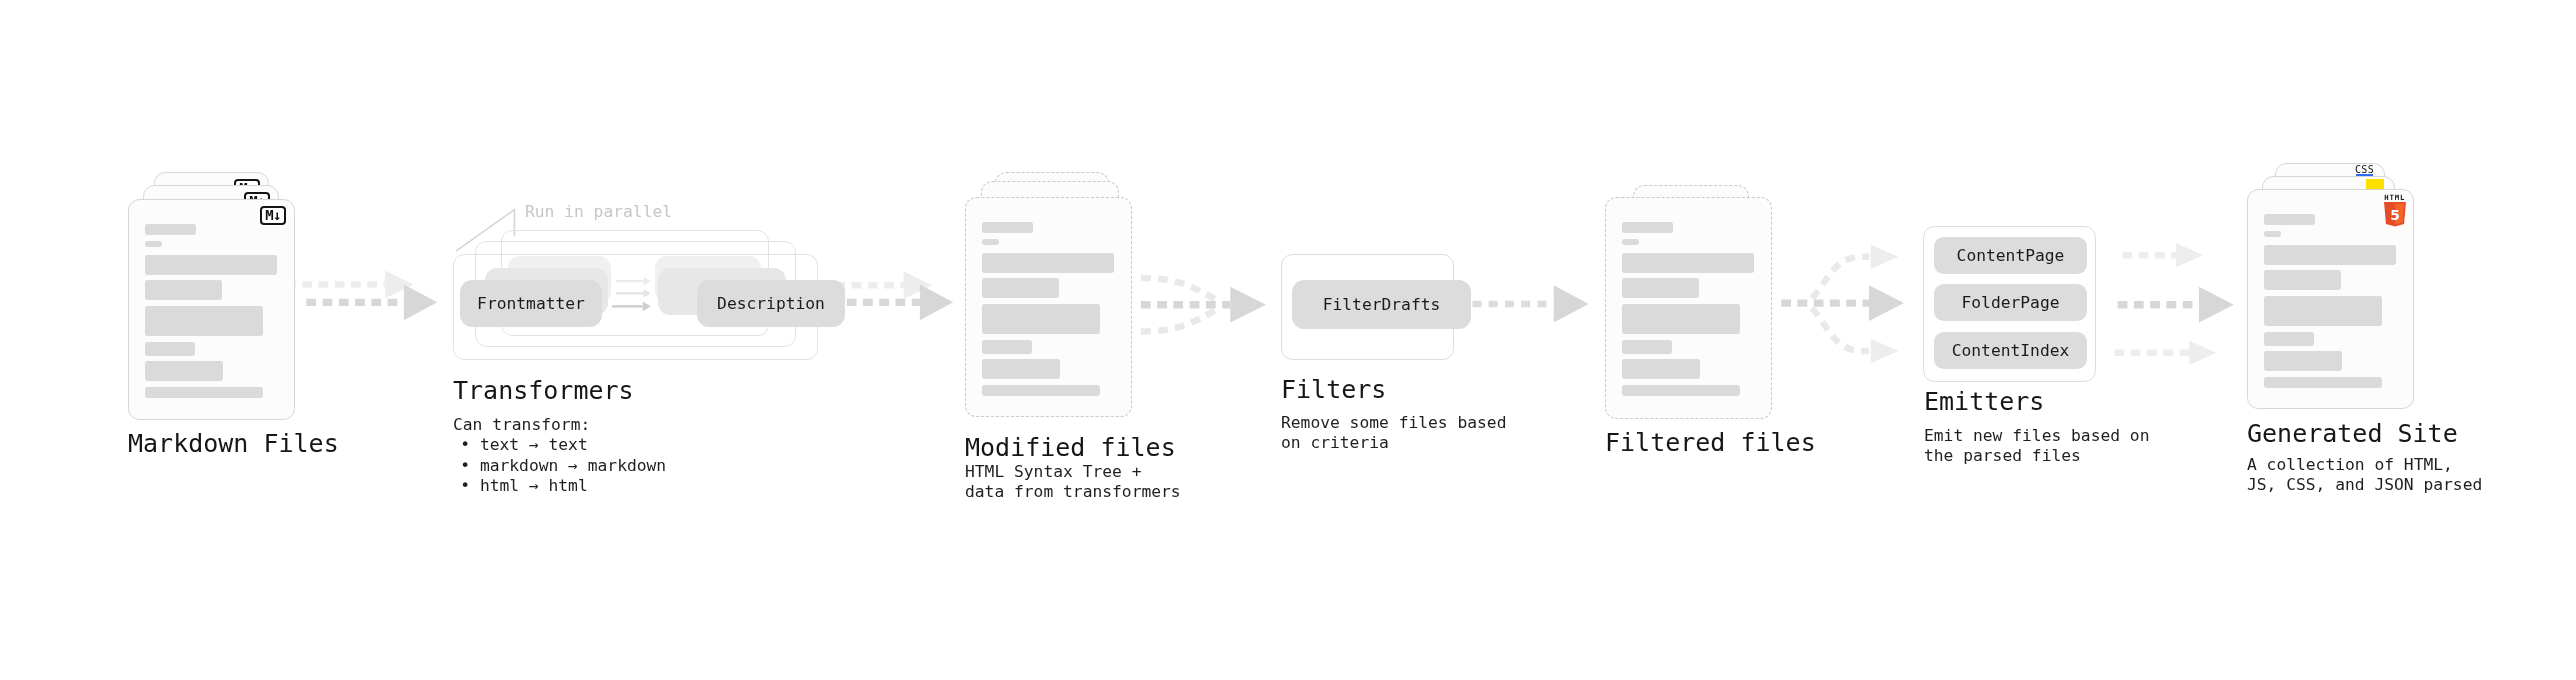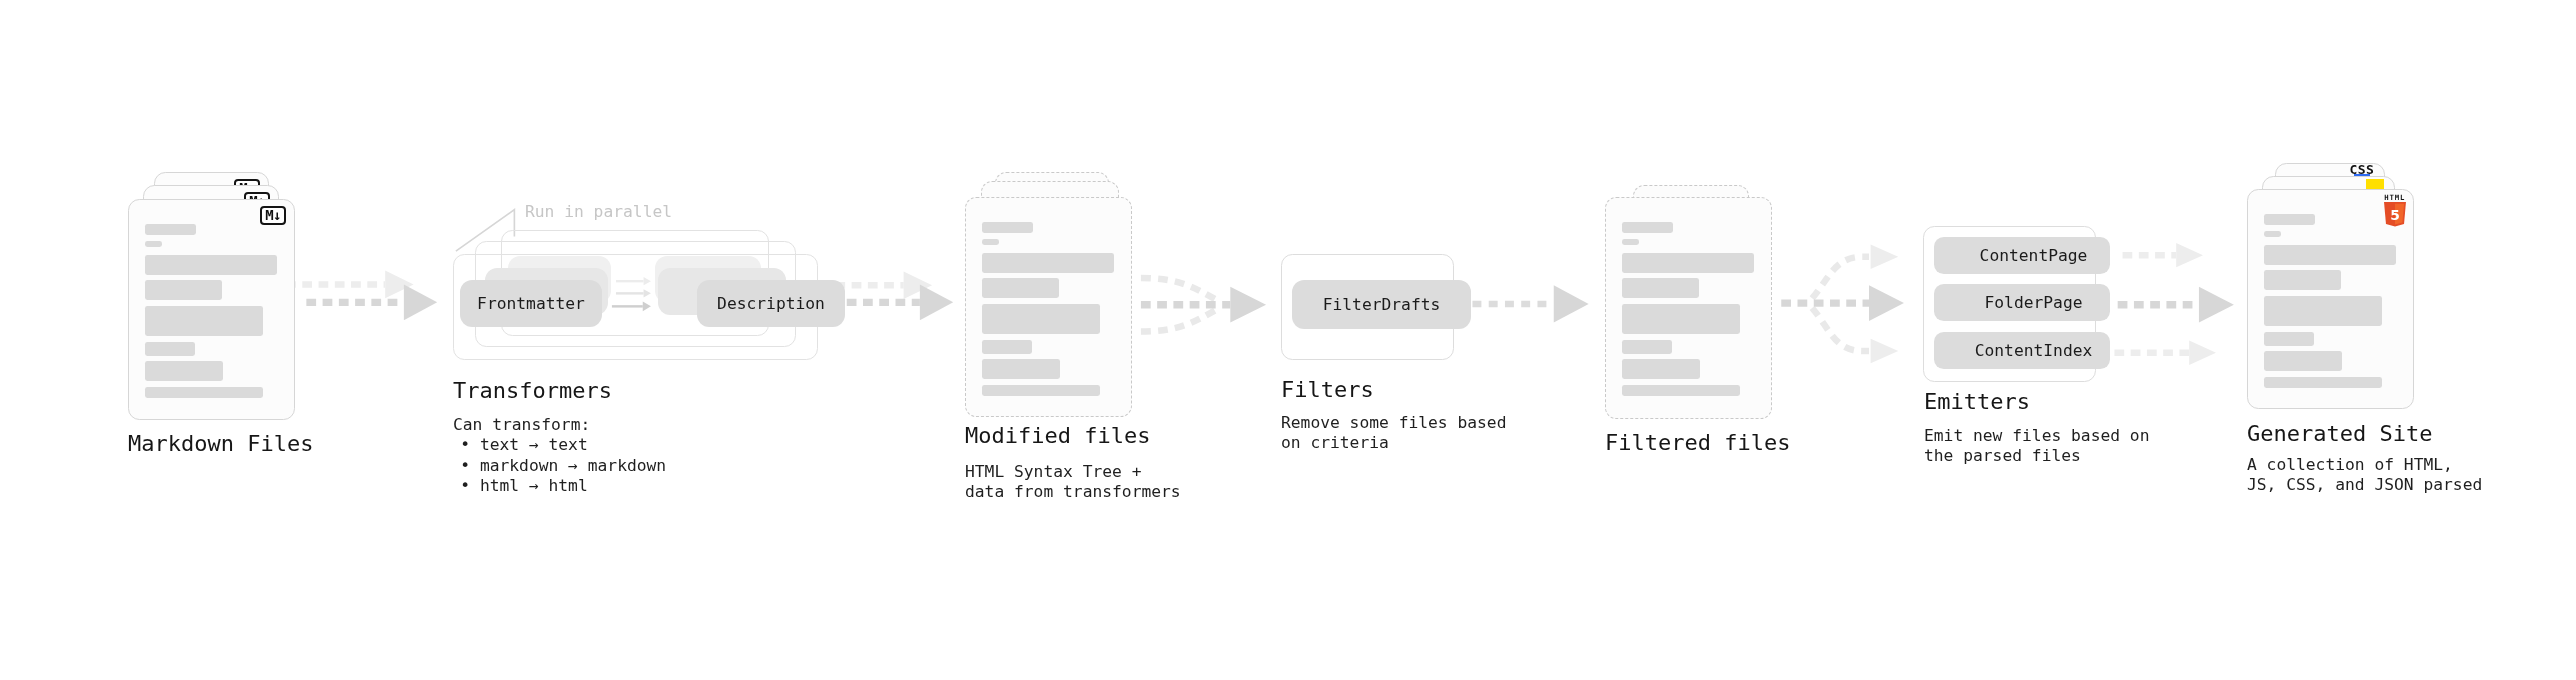--- a/index.html
+++ b/index.html
@@ -7,31 +7,31 @@
          font-family:"DejaVu Sans Mono",monospace;color:#1a1a1a;}
   .arrows{position:absolute;left:0;top:0;}
   .card{position:absolute;background:#fcfcfc;border:1.6px solid #d6d6d6;border-radius:11.4px;box-sizing:border-box;}
   .card.dashed{border:1.6px dashed #c9c9c9;}
   .tbox{position:absolute;border:1.6px solid #e2e2e2;border-radius:11.4px;box-sizing:border-box;background:transparent;}
   .obox{position:absolute;border:1.6px solid #dddddd;border-radius:11.4px;box-sizing:border-box;background:transparent;}
   .pill{position:absolute;display:flex;align-items:center;justify-content:center;
         background:#dcdcdc;border-radius:12.2px;font-size:16.3px;color:#1b1b1b;white-space:nowrap;}
   .pill.ghost-mid{background:#e7e7e7;}
   .pill.ghost-back{background:#f0f0f0;}
-  .pill.small{border-radius:9.8px;padding-left:23px;}
-  .heading{position:absolute;font-size:22px;line-height:23.6px;color:#161616;white-space:nowrap;}
+  .pill.small{border-radius:9.8px;}
+  .heading{position:absolute;font-size:25px;line-height:23.6px;color:#161616;white-space:nowrap;}
   .desc{position:absolute;font-size:16.3px;line-height:20.3px;color:#1f1f1f;white-space:nowrap;}
   .desc .indent{padding-left:7.3px;}
   .note{position:absolute;font-size:16.3px;color:#c6c6c6;white-space:nowrap;}
   .md-badge{position:absolute;top:5.7px;right:8.1px;border:2.4px solid #141414;border-radius:4.1px;background:#ffffff;
             font-weight:bold;font-size:14px;line-height:15.4px;padding:0 3.3px;letter-spacing:-0.8px;color:#111;}
   .dl{position:absolute;background:#dadada;border-radius:2.4px;}
   .doc-lines{position:absolute;left:0;top:0;width:100%;height:100%;}
   .css-badge{position:absolute;top:2.4px;right:9.8px;text-align:center;}
-  .css-word{font-size:13px;line-height:7.3px;font-weight:bold;color:#111;letter-spacing:0.4px;}
+  .css-word{font-size:10px;line-height:7.3px;font-weight:normal;color:#111;letter-spacing:0.4px;}
   .css-bar{width:16.3px;height:3.3px;margin:0.8px auto 0;}
   .js-badge{position:absolute;top:1.6px;right:9.8px;width:18px;height:10.6px;}
   .html5{position:absolute;top:4.1px;right:7.3px;text-align:center;}
   .html5-word{font-size:7.3px;line-height:8.1px;font-weight:bold;color:#151515;letter-spacing:0.8px;}
 </style>
 </head>
 <body>
 
 <div class="stage">
 
@@ -147,21 +147,21 @@
           <div class="dl" style="left: 16.3px; top: 24.4px; width: 51px; height: 10.6px;"></div>
           <div class="dl" style="left: 16.3px; top: 41px; width: 17px; height: 5.7px;"></div>
           <div class="dl" style="left: 16.3px; top: 55px; width: 132px; height: 19.5px;"></div>
           <div class="dl" style="left: 16.3px; top: 80px; width: 77px; height: 19.5px;"></div>
           <div class="dl" style="left: 16.3px; top: 106px; width: 118px; height: 30px;"></div>
           <div class="dl" style="left: 16.3px; top: 142px; width: 50px; height: 14px;"></div>
           <div class="dl" style="left: 16.3px; top: 161px; width: 78px; height: 19.5px;"></div>
           <div class="dl" style="left: 16.3px; top: 187px; width: 118px; height: 10.6px;"></div>
         </div>
     </div>
-    <div class="heading" style="left:965px;top:424px;">Modified files</div>
+    <div class="heading" style="left:965px;top:436px;">Modified files</div>
     <div class="desc" style="left:965px;top:462px;">
       <div>HTML Syntax Tree +</div>
       <div>data from transformers</div>
     </div>
   </div>
 
   <div>
     <div class="obox" style="left:1281px;top:254px;width:173px;height:106px;"></div>
     <div class="pill" style="left:1292px;top:280px;width:179px;height:49px;">FilterDrafts</div>
     <div class="heading" style="left:1281px;top:378px;">Filters</div>

